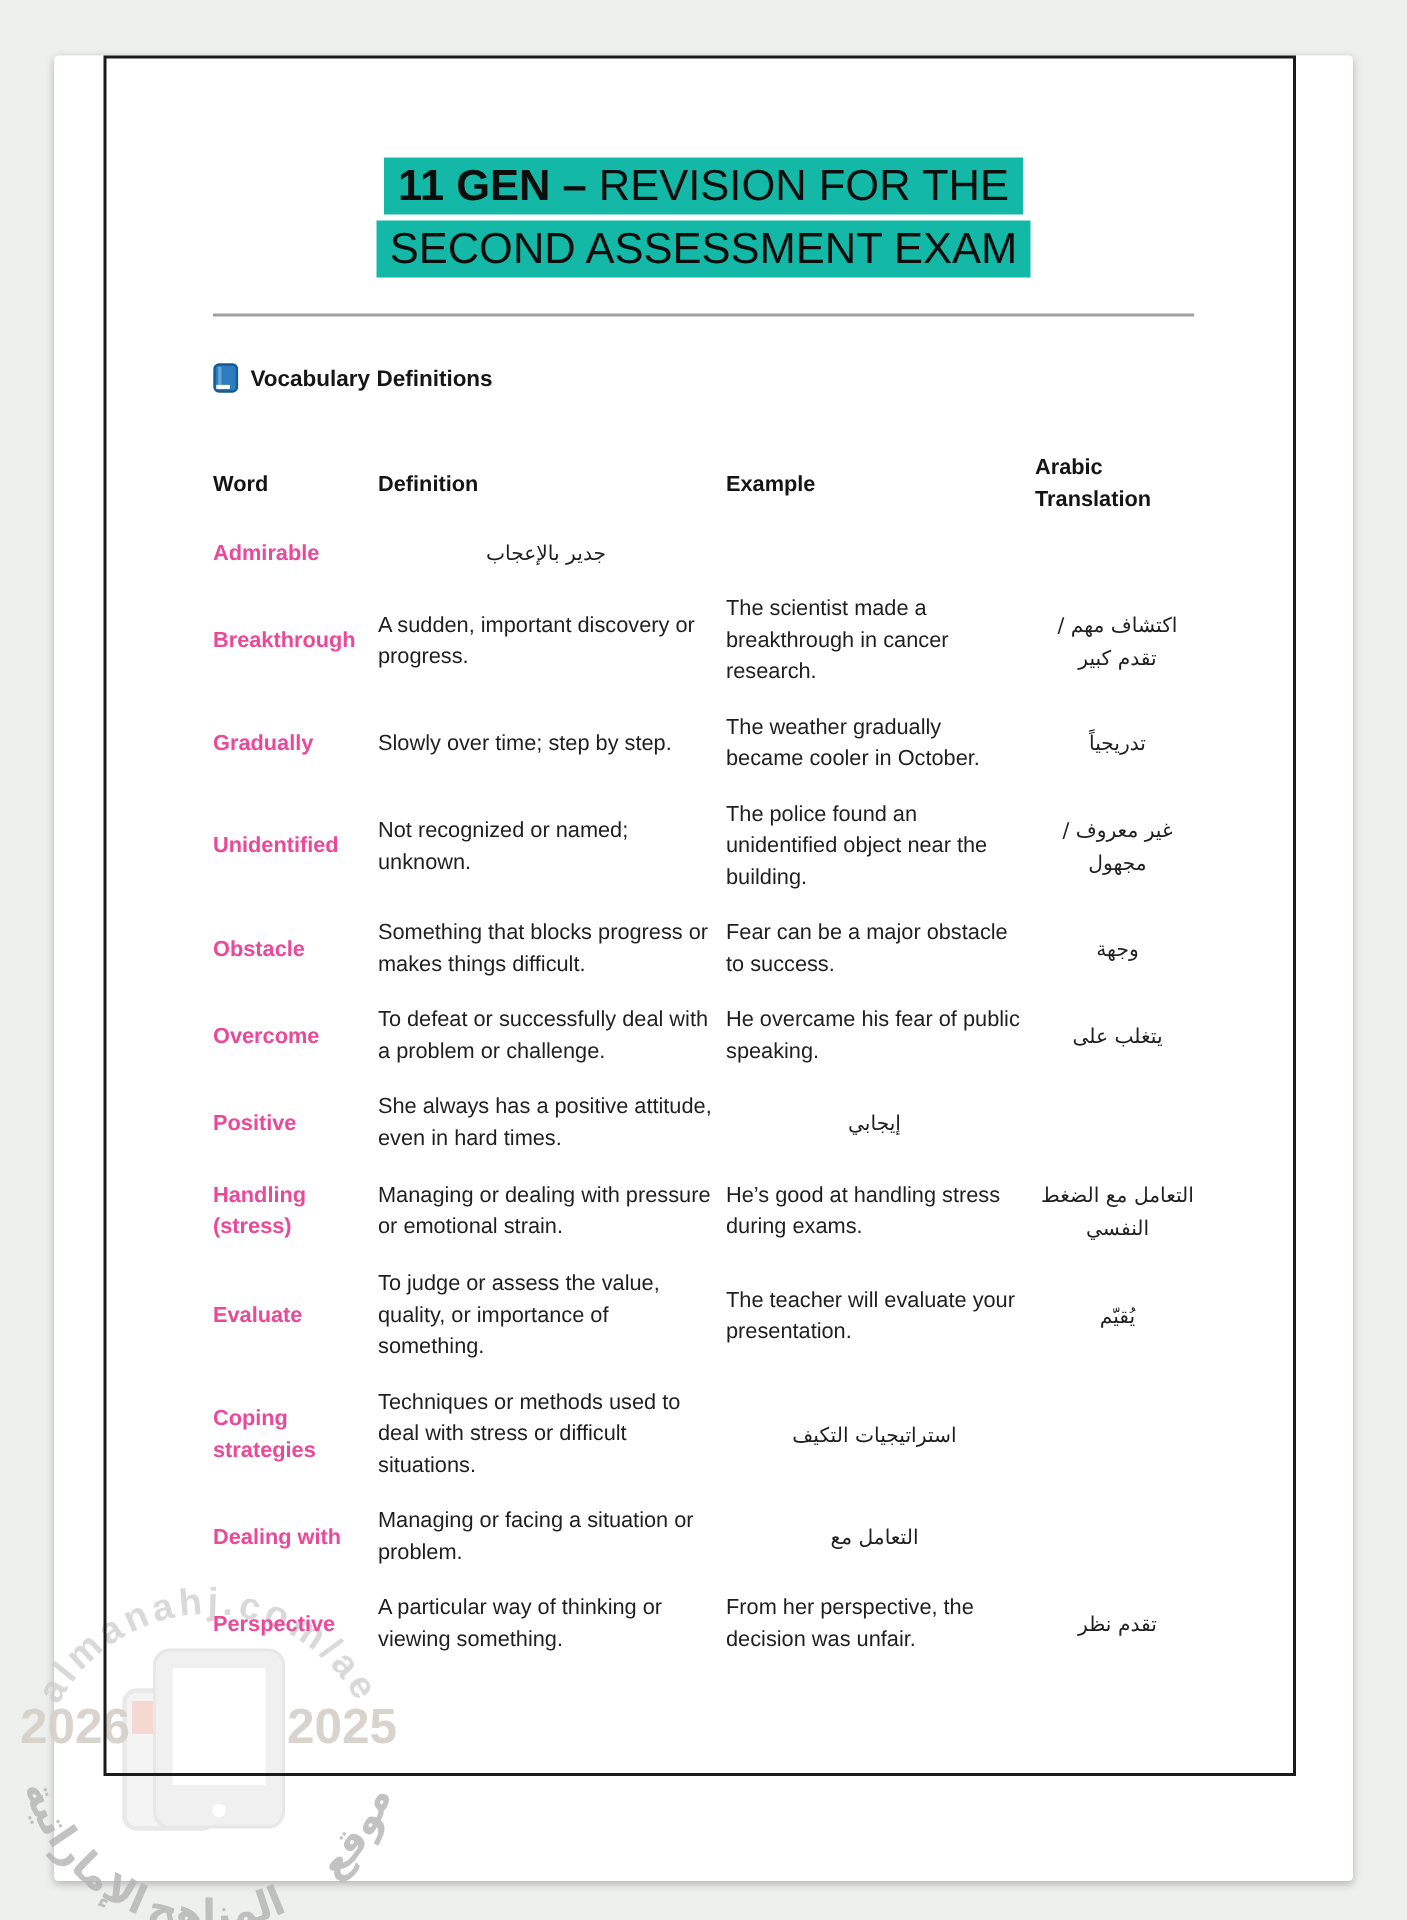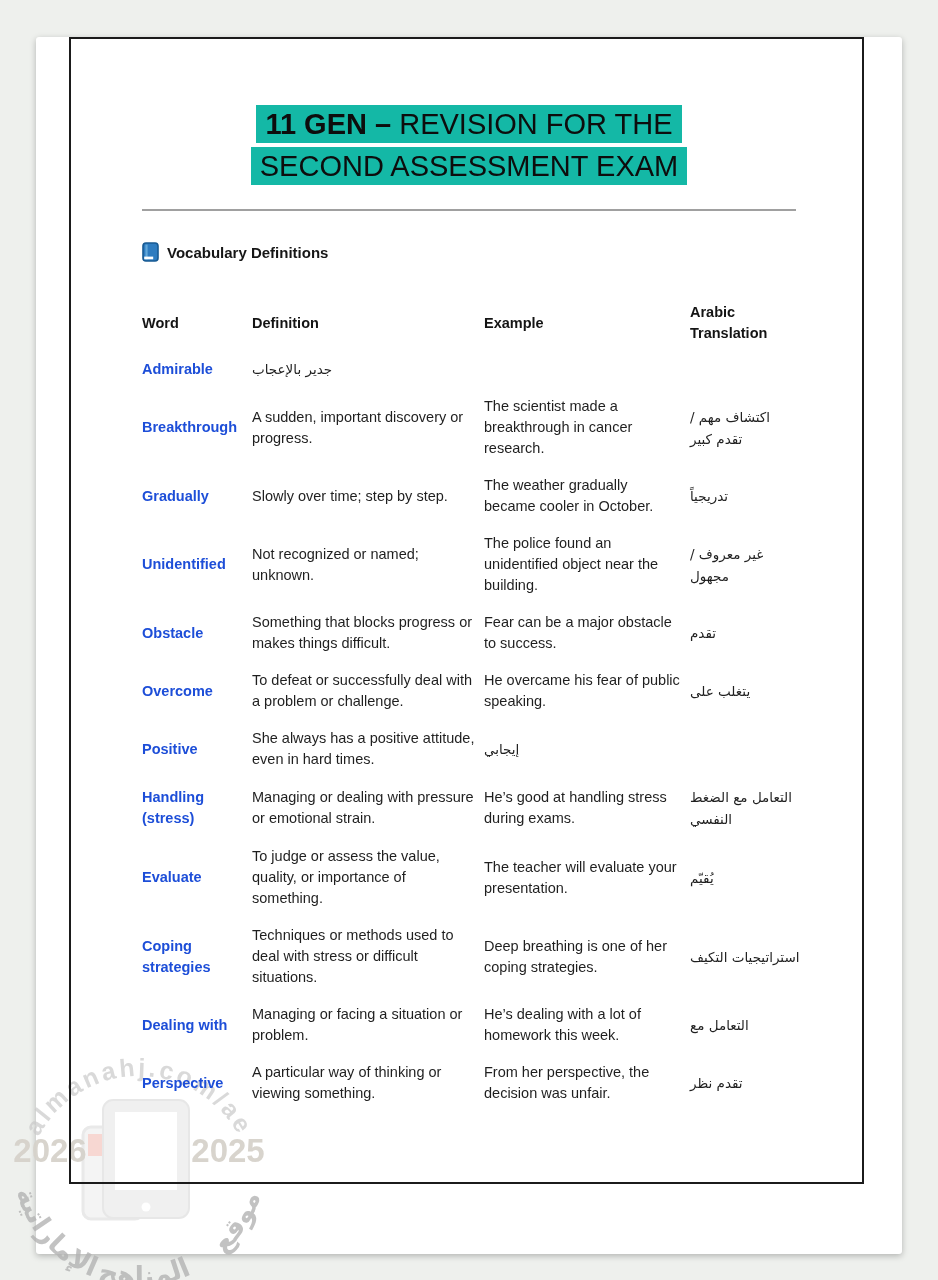--- a/index.html
+++ b/index.html
@@ -58,23 +58,23 @@
     display:grid;
     grid-template-columns:102px 224px 198px 110px;
     column-gap:8px;
     align-items:center;
   }
   .cell{
     padding:8px 0;
     font-size:14.5px;line-height:21px;
   }
   .vhead .cell{font-weight:bold;padding:6px 0;color:#141414;}
-  .cell.word{font-weight:bold;color:#1d4ed8;}
+  .cell.word{font-weight:bold;color:#ec4899;}
   .cell.ar{
-    direction:rtl;text-align:left;
+    direction:rtl;text-align:center;
     font-family:"DejaVu Sans",sans-serif;
     font-size:13.5px;line-height:22px;
   }
   .wm-year{
     font-family:"Liberation Sans",sans-serif;
     font-size:33px;font-weight:bold;fill:#d6d2cb;
   }
   .wm-latin{
     font-family:"Liberation Sans",sans-serif;
     font-size:25px;font-weight:bold;fill:#cbcbcb;
@@ -172,21 +172,21 @@
     <div class="cell word">Unidentified</div>
     <div class="cell def">Not recognized or named; unknown.</div>
     <div class="cell ex">The police found an unidentified object near the building.</div>
     <div class="cell ar">غير معروف / مجهول</div>
   </div>
 
   <div class="vrow">
     <div class="cell word">Obstacle</div>
     <div class="cell def">Something that blocks progress or makes things difficult.</div>
     <div class="cell ex">Fear can be a major obstacle to success.</div>
-    <div class="cell ar">تقدم</div>
+    <div class="cell ar">وجهة</div>
   </div>
 
   <div class="vrow">
     <div class="cell word">Overcome</div>
     <div class="cell def">To defeat or successfully deal with a problem or challenge.</div>
     <div class="cell ex">He overcame his fear of public speaking.</div>
     <div class="cell ar">يتغلب على</div>
   </div>
 
   <div class="vrow">
@@ -205,28 +205,26 @@
   <div class="vrow">
     <div class="cell word">Evaluate</div>
     <div class="cell def">To judge or assess the value, quality, or importance of something.</div>
     <div class="cell ex">The teacher will evaluate your presentation.</div>
     <div class="cell ar">يُقيّم</div>
   </div>
 
   <div class="vrow">
     <div class="cell word">Coping strategies</div>
     <div class="cell def">Techniques or methods used to deal with stress or difficult situations.</div>
-    <div class="cell ex">Deep breathing is one of her coping strategies.</div>
     <div class="cell ar">استراتيجيات التكيف</div>
   </div>
 
   <div class="vrow">
     <div class="cell word">Dealing with</div>
     <div class="cell def">Managing or facing a situation or problem.</div>
-    <div class="cell ex">He’s dealing with a lot of homework this week.</div>
     <div class="cell ar">التعامل مع</div>
   </div>
 
   <div class="vrow">
     <div class="cell word">Perspective</div>
     <div class="cell def">A particular way of thinking or viewing something.</div>
     <div class="cell ex">From her perspective, the decision was unfair.</div>
     <div class="cell ar">تقدم نظر</div>
   </div>
 </div>

